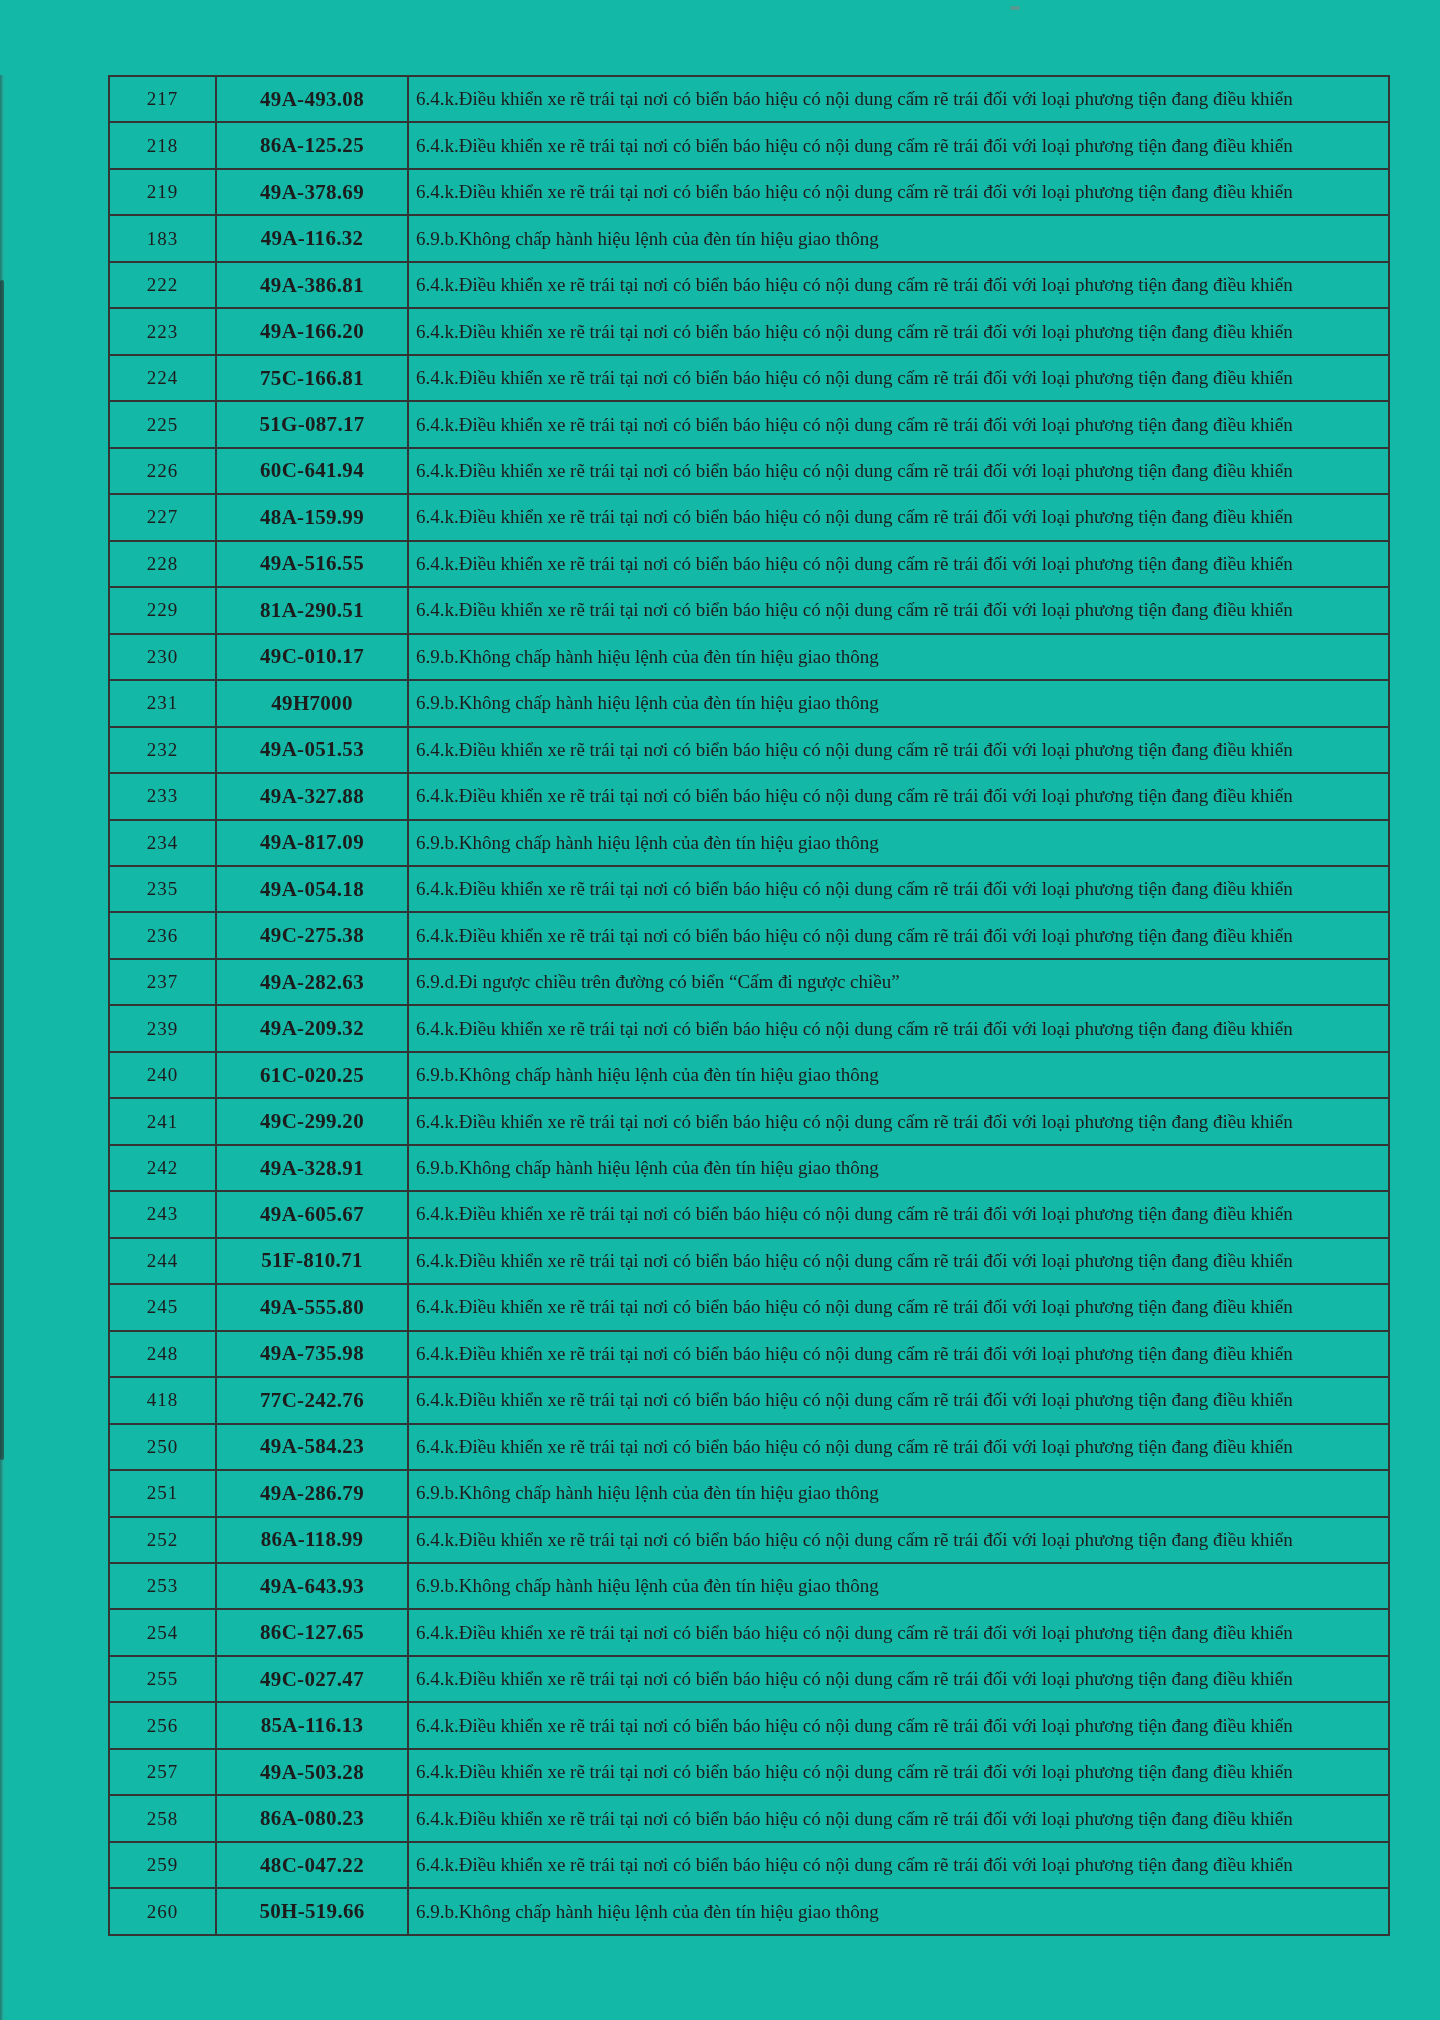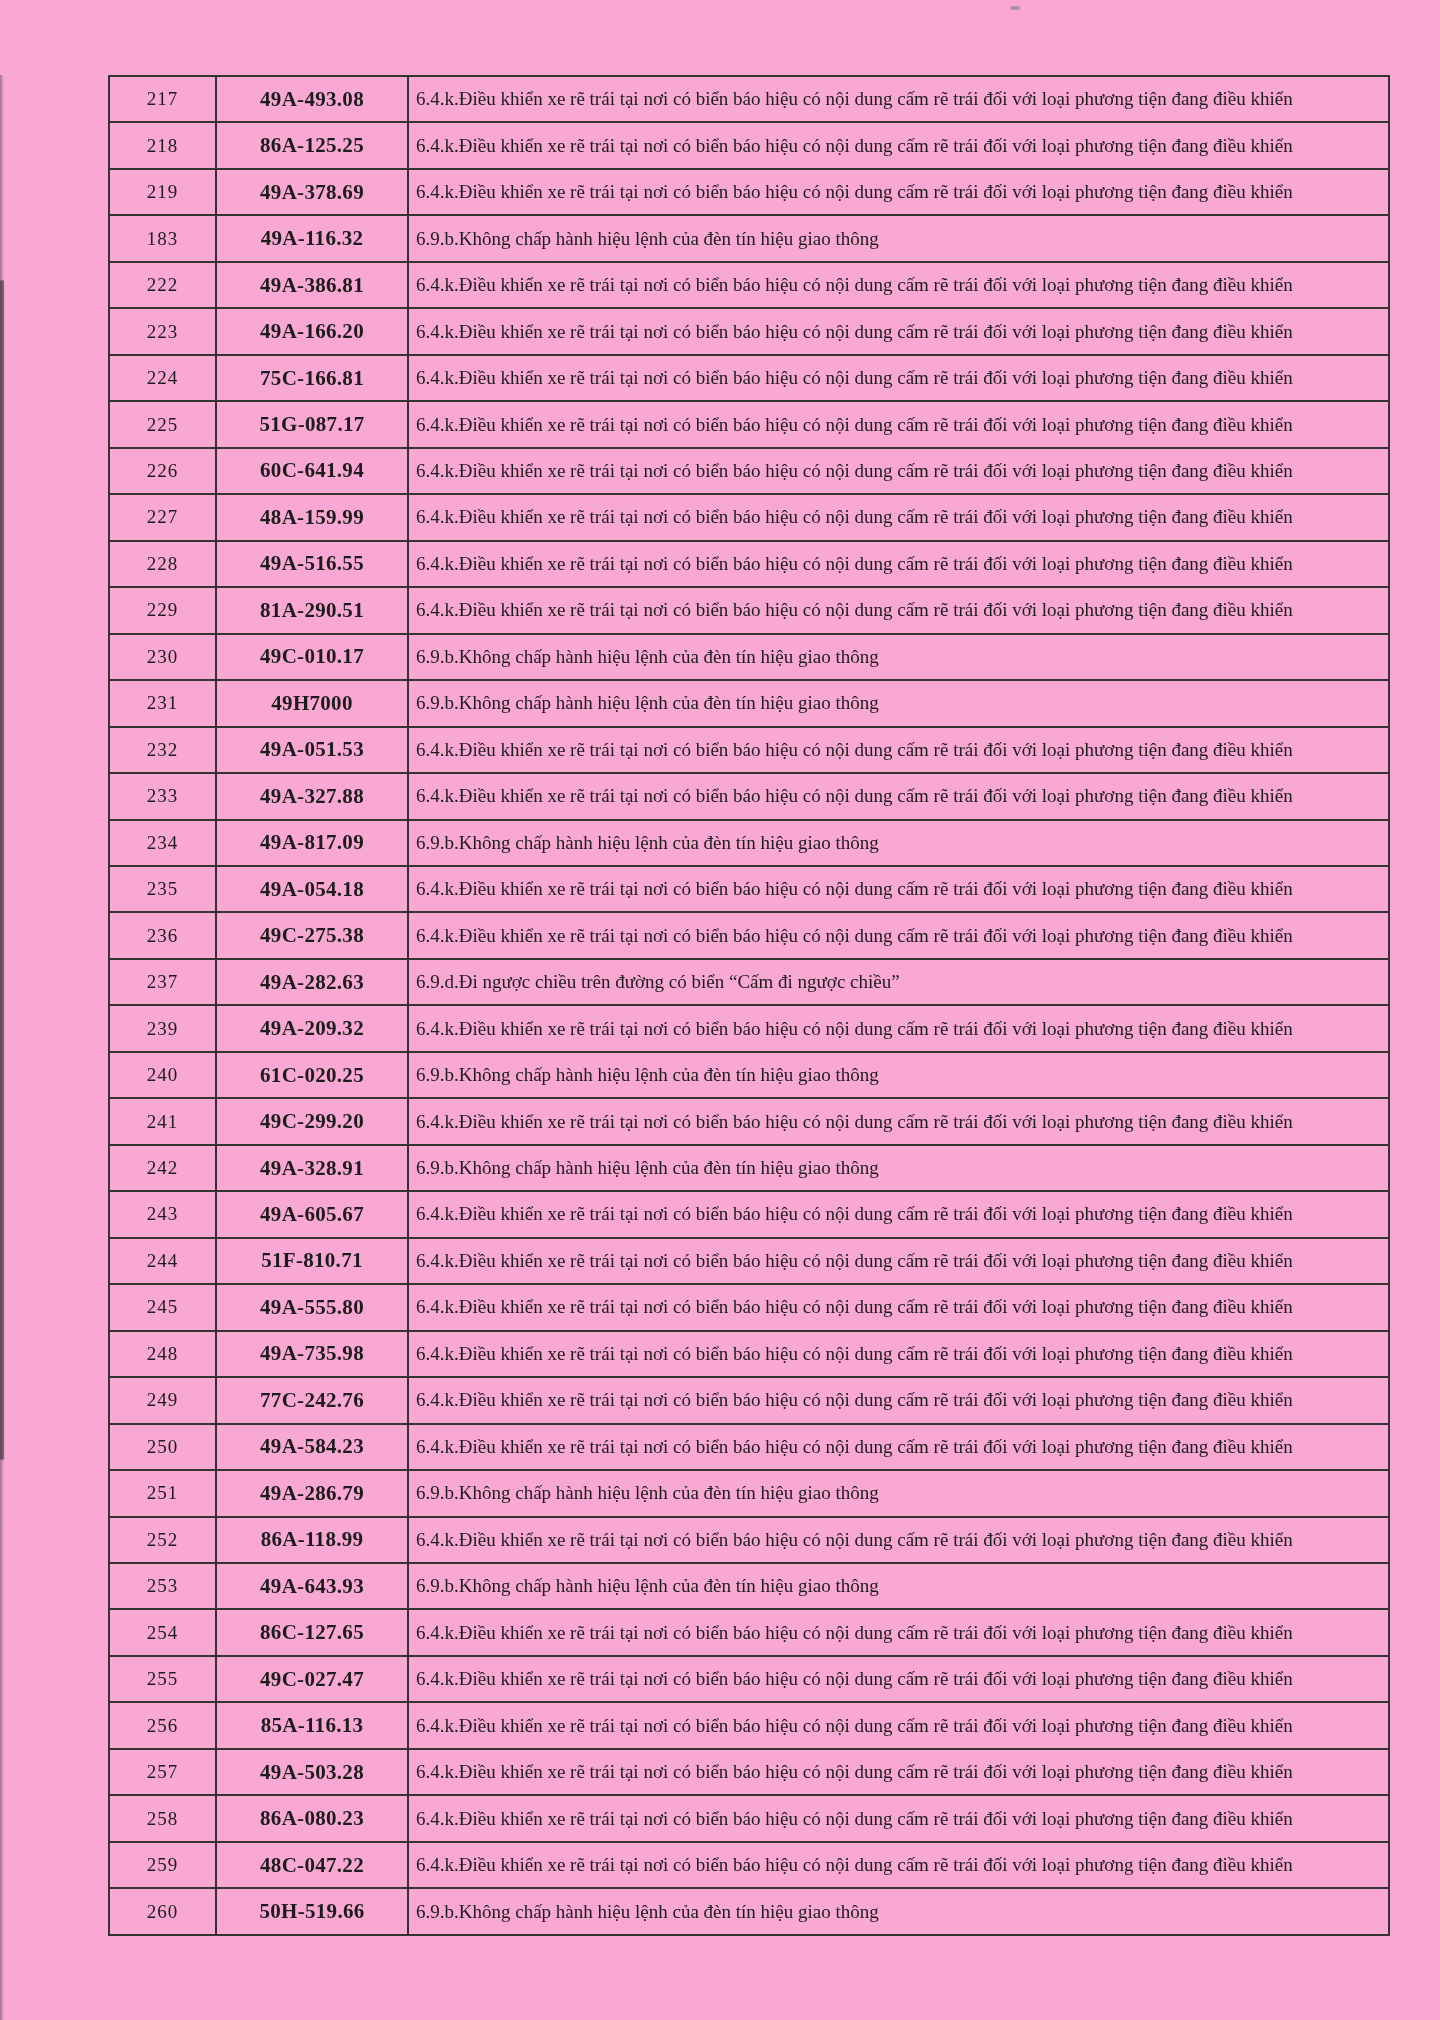--- a/index.html
+++ b/index.html
@@ -7,21 +7,21 @@
   body {
     position: relative;
     background: #fbfbf9;
     font-family: "Liberation Serif", serif;
     color: #1c1c1c;
     overflow: hidden;
   }
   .page {
     position: absolute;
     inset: 0;
-    background: #f9a8d4;
+    background: #14b8a6;
   }
   
   .edge-shadow-left {
     position: absolute;
     left: 0; top: 75px; bottom: 0;
     width: 6px;
     background: linear-gradient(to right, rgba(45,45,45,0.45), rgba(120,120,120,0.12) 55%, transparent);
   }
   .edge-dark-strip {
     position: absolute;
@@ -216,21 +216,21 @@
     <td class="col-no">245</td>
     <td class="col-plate">49A-555.80</td>
     <td class="col-violation">6.4.k.Điều khiển xe rẽ trái tại nơi có biển báo hiệu có nội dung cấm rẽ trái đối với loại phương tiện đang điều khiển</td>
   </tr>
         <tr>
     <td class="col-no">248</td>
     <td class="col-plate">49A-735.98</td>
     <td class="col-violation">6.4.k.Điều khiển xe rẽ trái tại nơi có biển báo hiệu có nội dung cấm rẽ trái đối với loại phương tiện đang điều khiển</td>
   </tr>
         <tr>
-    <td class="col-no">249</td>
+    <td class="col-no">418</td>
     <td class="col-plate">77C-242.76</td>
     <td class="col-violation">6.4.k.Điều khiển xe rẽ trái tại nơi có biển báo hiệu có nội dung cấm rẽ trái đối với loại phương tiện đang điều khiển</td>
   </tr>
         <tr>
     <td class="col-no">250</td>
     <td class="col-plate">49A-584.23</td>
     <td class="col-violation">6.4.k.Điều khiển xe rẽ trái tại nơi có biển báo hiệu có nội dung cấm rẽ trái đối với loại phương tiện đang điều khiển</td>
   </tr>
         <tr>
     <td class="col-no">251</td>

